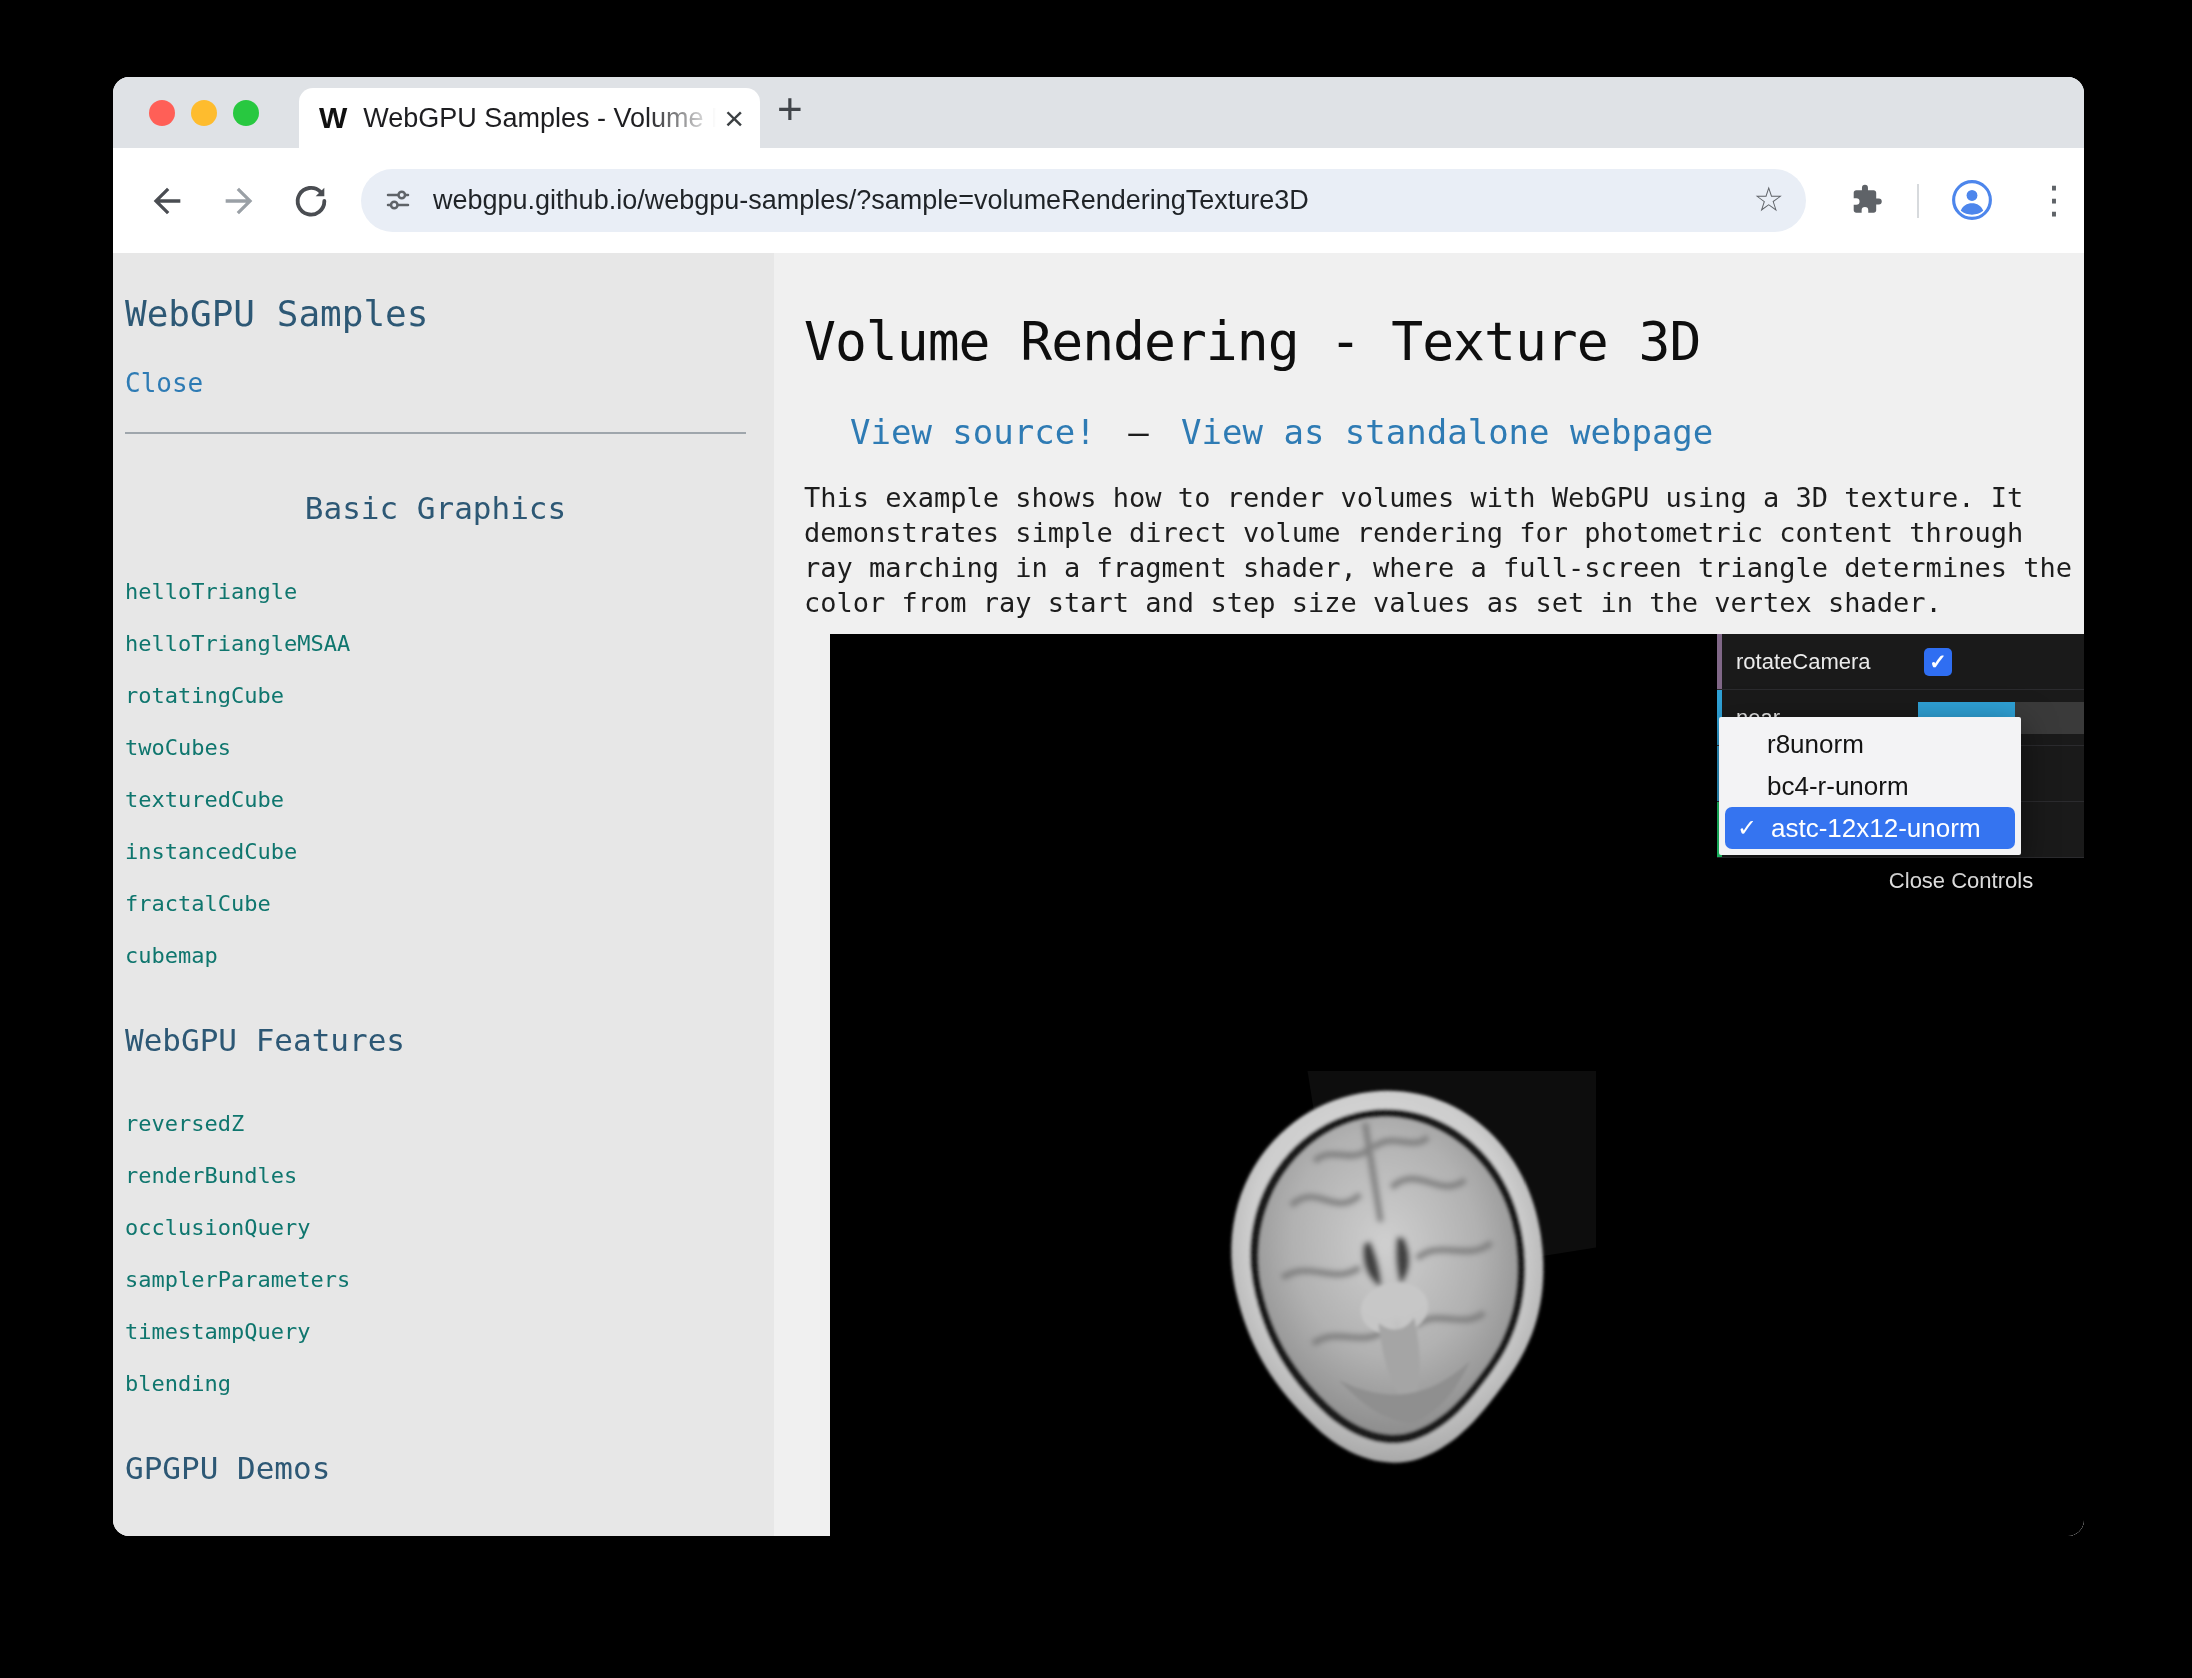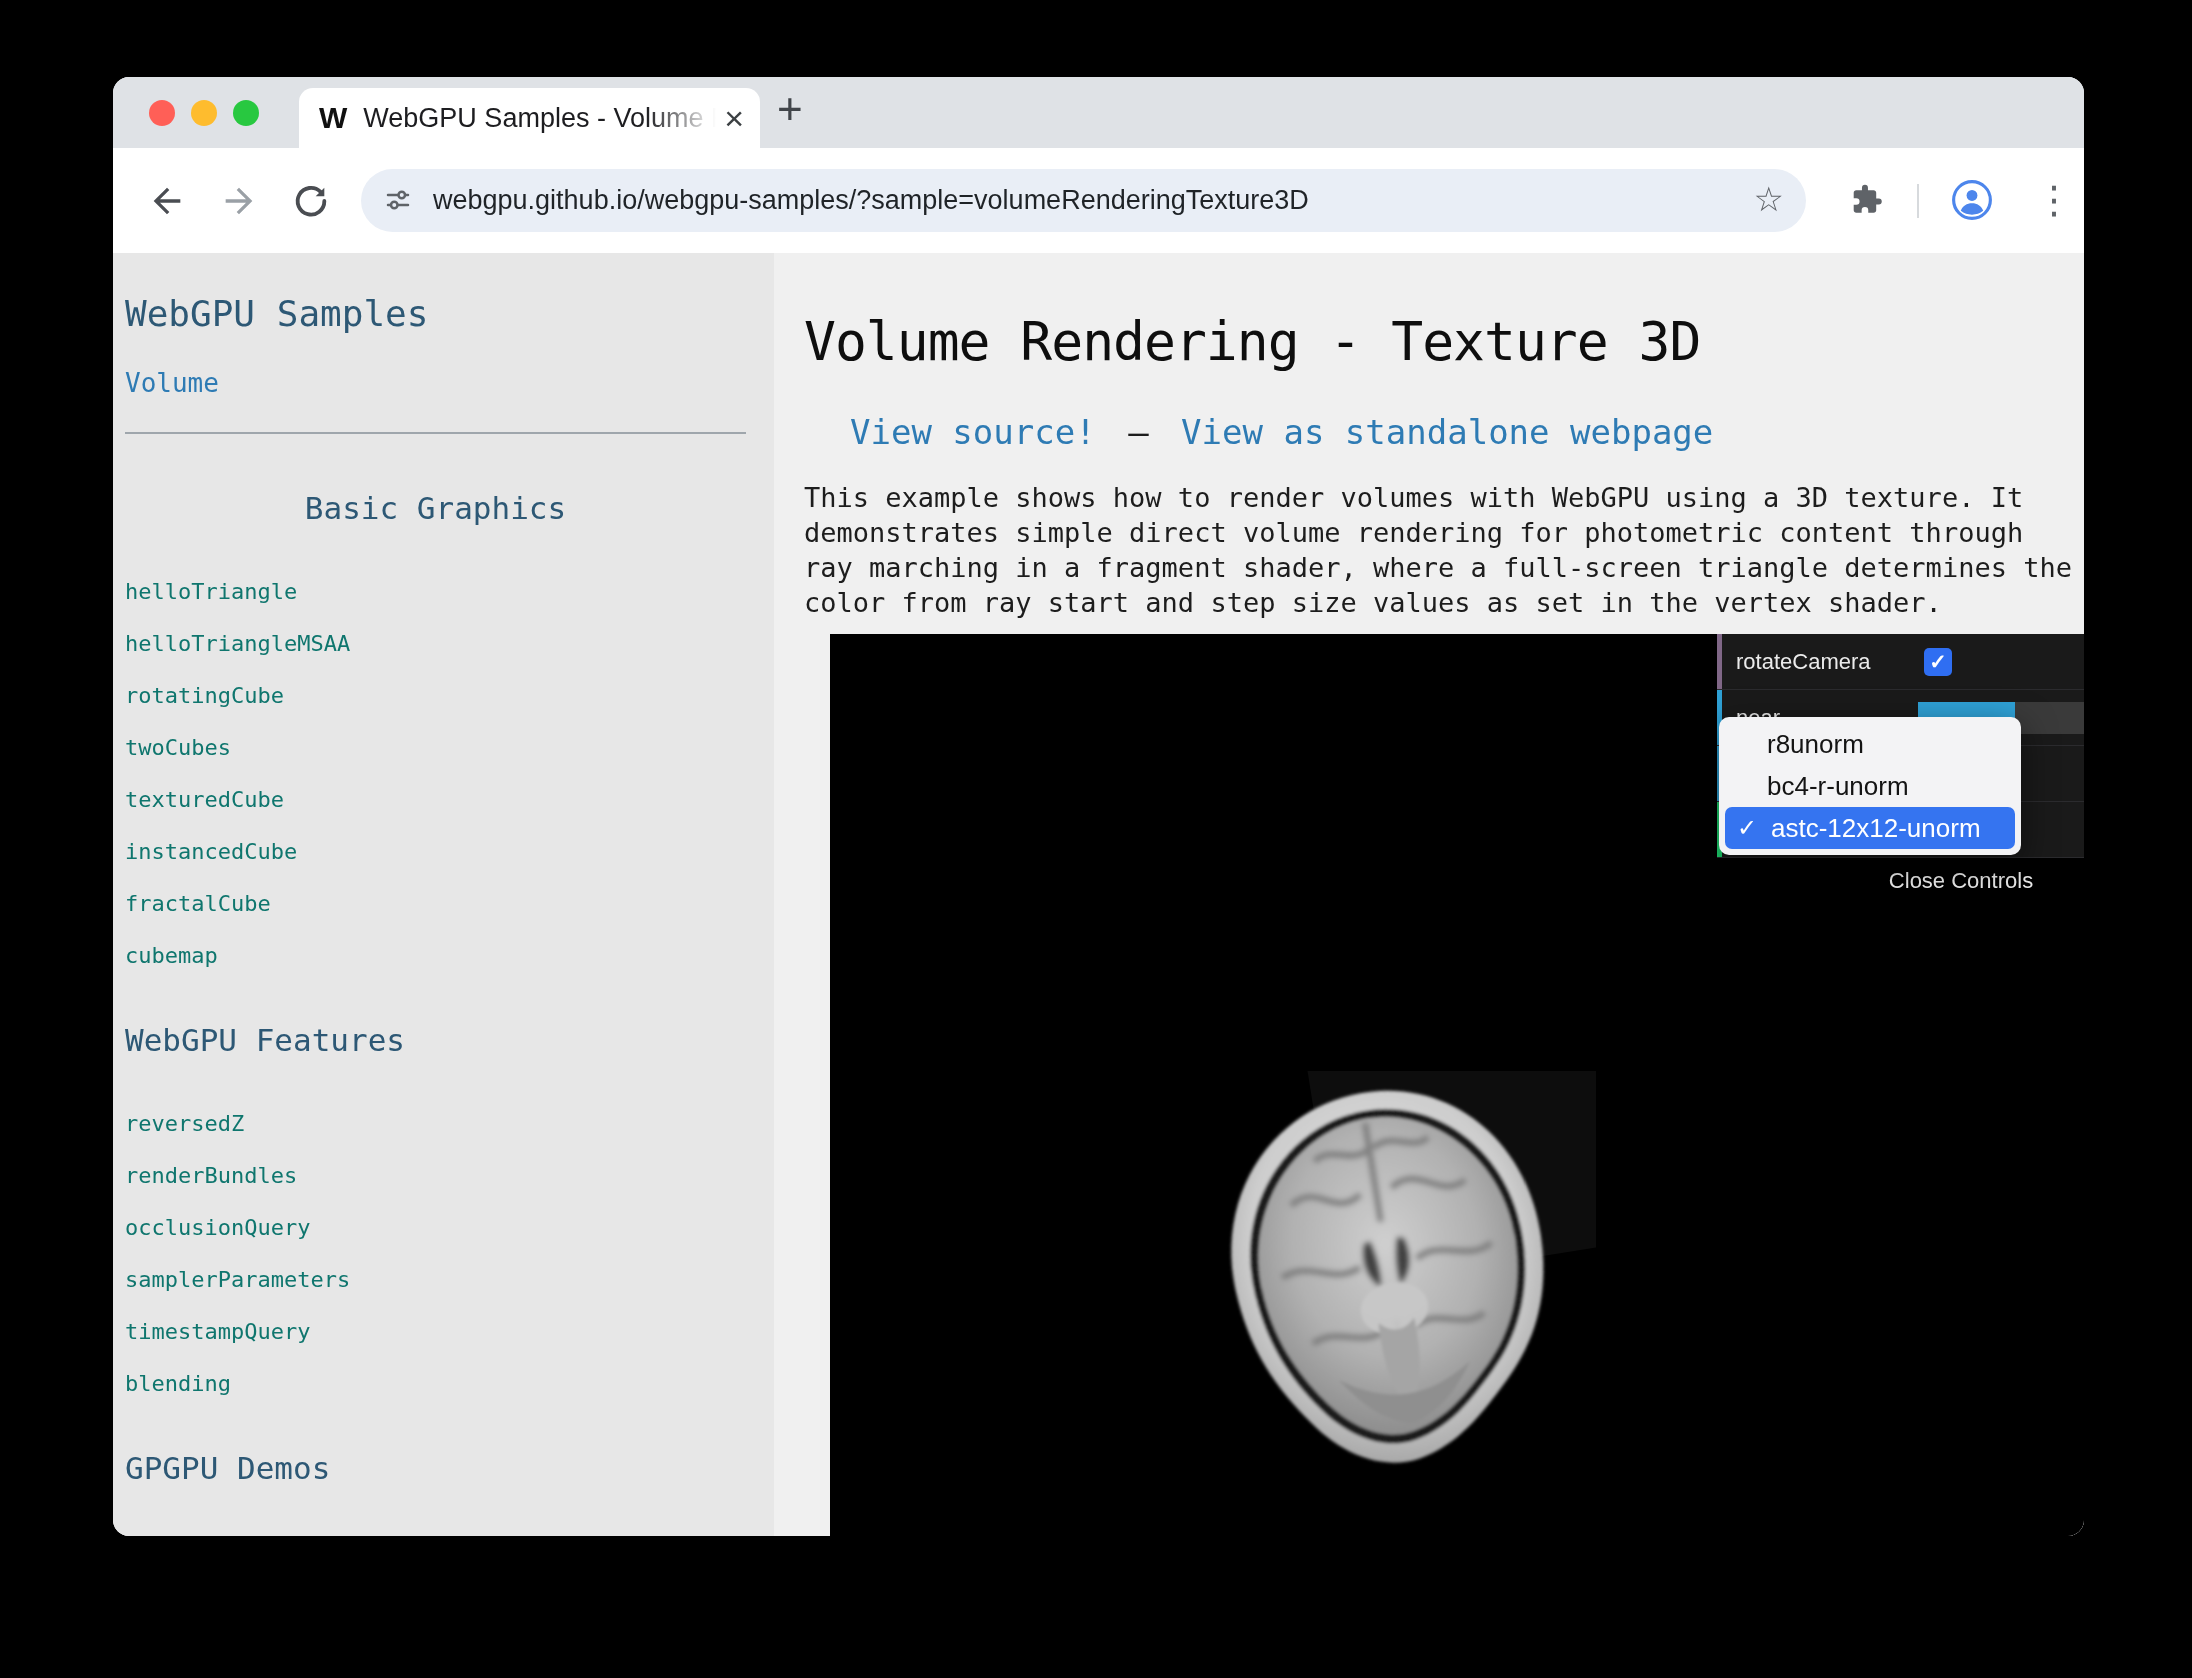--- a/index.html
+++ b/index.html
@@ -51,21 +51,21 @@
   .strip{width:5px;}
   .strip.bool{background:#806787;} .strip.num{background:#2FA1D6;} .strip.opt{background:#1ed36f;}
   .gui-label{width:188px;padding-left:14px;color:#ebebeb;font-size:22px;line-height:55px;white-space:nowrap;}
   .gui-widget{flex:1;position:relative;}
   .checkbox{position:absolute;left:14px;top:14px;width:28px;height:28px;background:#2f6ef2;border-radius:5px;color:#fff;font-size:21px;font-weight:bold;text-align:center;line-height:28px;}
   .slider{position:absolute;left:8px;top:12px;width:170px;height:32px;background:#3a3a3a;}
   .slider .fill{width:57%;height:100%;background:#2FA1D6;}
   .numbox{position:absolute;left:190px;top:12px;width:86px;height:32px;background:#303030;color:#62b6e0;font-size:21px;line-height:32px;padding-left:9px;}
   .gui-close{margin-top:10px;width:100%;text-align:center;color:#ededed;font-size:22px;}
   
-  .popup{position:absolute;left:889px;top:83px;width:302px;background:#f3f3f5;border-radius:10px;box-shadow:0 10px 34px rgba(0,0,0,.5);padding:6px 0;z-index:5;font-family:"Liberation Sans",sans-serif;}
+  .popup{position:absolute;left:889px;top:83px;width:302px;background:#f3f3f5;border-radius:2px;box-shadow:0 10px 34px rgba(0,0,0,.5);padding:6px 0;z-index:5;font-family:"Liberation Sans",sans-serif;}
   .popup .item{height:42px;line-height:42px;font-size:26px;color:#141414;padding-left:48px;white-space:nowrap;}
   .popup .item.selected{margin:0 6px;padding-left:12px;border-radius:7px;background:#3574f0;color:#fff;display:flex;align-items:center;}
   .popup .item.selected .chk{width:34px;font-size:24px;}
   
   .brain{position:absolute;left:353px;top:437px;width:413px;height:406px;}
 </style>
 </head>
 <body>
 
 <div class="window">
@@ -126,21 +126,21 @@
         <path d="M5.6 18.2c1-3 3.5-4.4 6.4-4.4s5.4 1.4 6.4 4.4a10.4 10.4 0 0 1-12.8 0z" fill="#4d86ec"></path>
       </svg>
     </span>
     <span class="kebab">⋮</span>
   </div>
 
   <div class="content">
 
     <div class="sidebar">
       <div class="sb-title">WebGPU Samples</div>
-      <div class="sb-github">Volume</div>
+      <div class="sb-github">Close</div>
       <div class="sb-divider"></div>
 
       <div class="sb-heading first">Basic Graphics</div>
       <div class="sb-list">
         <div class="sb-item">helloTriangle</div>
         <div class="sb-item">helloTriangleMSAA</div>
         <div class="sb-item">rotatingCube</div>
         <div class="sb-item">twoCubes</div>
         <div class="sb-item">texturedCube</div>
         <div class="sb-item">instancedCube</div>

